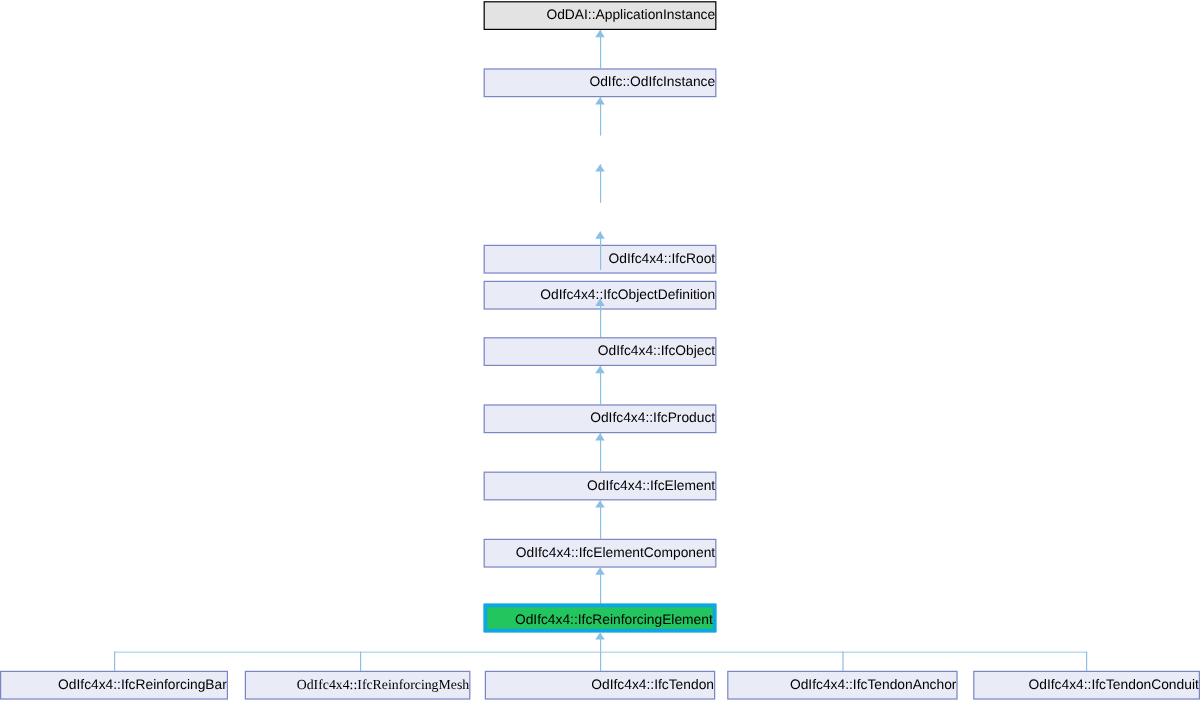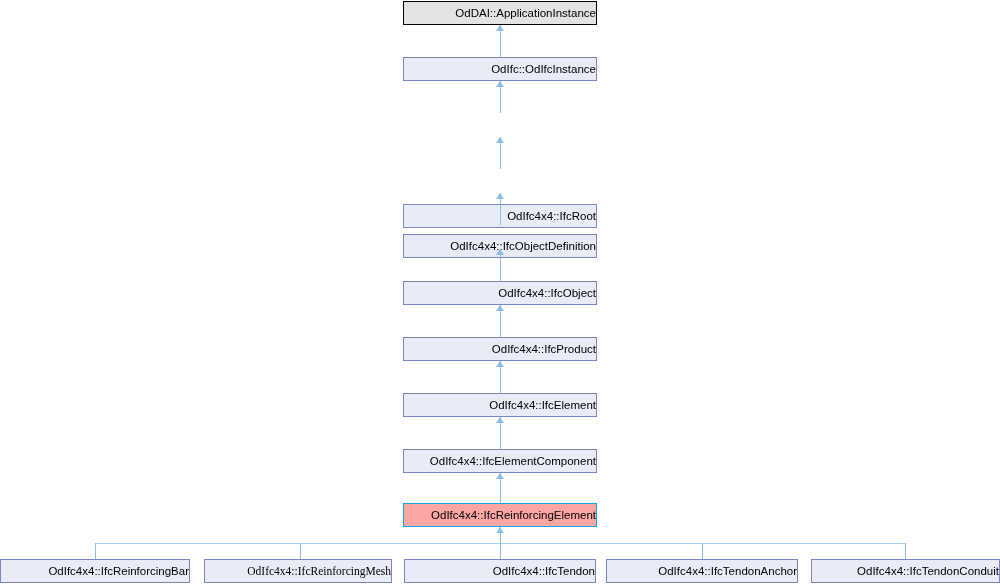--- a/index.html
+++ b/index.html
@@ -34,22 +34,22 @@
   }
   .node.inherited {
     background: #e9ecf7;
     border: 1px solid #7b87c4;
   }
   .node.root {
     background: #e3e3e3;
     border: 1px solid #000000;
   }
   .node.current {
-    background: #fca5a5;
-    border: 1px solid #0ea5e9;
+    background: #22c55e;
+    border: 3px solid #0ea5e9;
   }
   .edge-v {
     position: absolute;
     width: 1px;
     background: #8bbfe4;
   }
   .edge-h {
     position: absolute;
     height: 1px;
     background: #a8d3ee;

